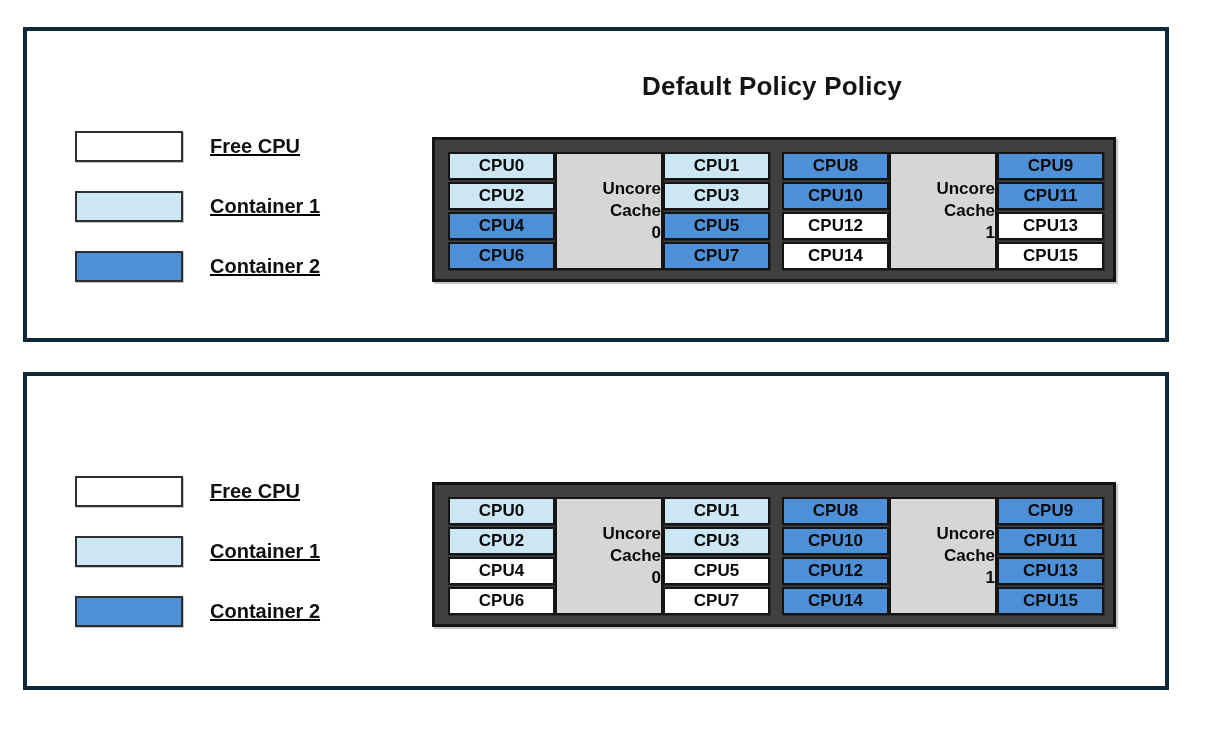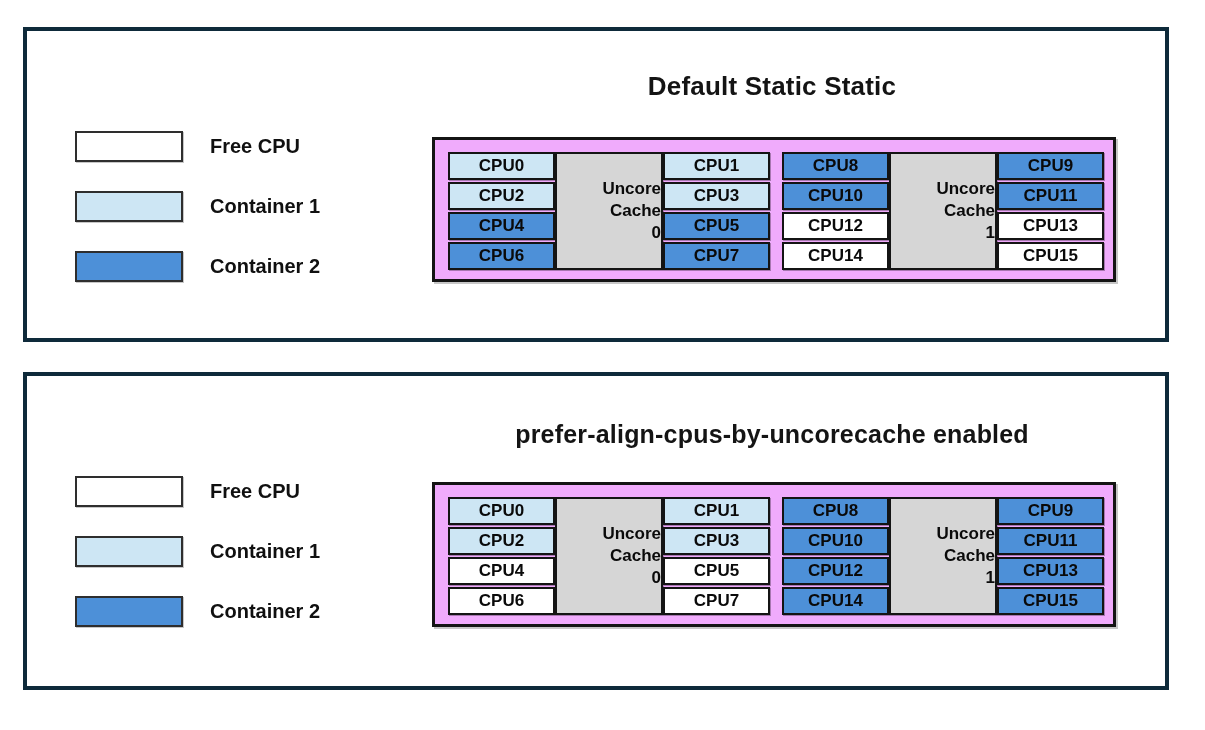--- a/index.html
+++ b/index.html
@@ -45,20 +45,21 @@
     left: 48px;
     top: 100px;
     display: flex;
     flex-direction: column;
     gap: 29px;
   }
   .legend-row {
     display: flex;
     align-items: center;
     height: 31px;
+    text-decoration: underline;
   }
   .swatch {
     width: 108px;
     height: 31px;
     box-sizing: border-box;
     border: 2px solid #2e2e2e;
     background: #ffffff;
     box-shadow: 1px 1px 0 rgba(0,0,0,0.22);
   }
   .legend-label {
@@ -70,21 +71,21 @@
   }
 
   .diagram {
     position: absolute;
     left: 405px;
     top: 106px;
     width: 684px;
     height: 145px;
     box-sizing: border-box;
     border: 3px solid #141414;
-    background: #f0abfc;
+    background: #404040;
     box-shadow: 2px 2px 0 rgba(0,0,0,0.22);
     display: flex;
     padding: 12px 0 0 13px;
     gap: 12px;
   }
   .group {
     display: flex;
     height: 118px;
   }
   .cpu-col {
@@ -125,21 +126,21 @@
   [data-state="free"]       { background: var(--free, #ffffff); }
   [data-state="container1"] { background: var(--container1, #cde6f4); }
   [data-state="container2"] { background: var(--container2, #4d90d8); }
 </style>
 </head>
 <body>
 
 <div class="stage">
 
   <div class="panel p0">
-    <div class="panel-title">Default Static Static</div>
+    <div class="panel-title">Default Policy Policy</div>
 
     <div class="legend">
       <div class="legend-row">
         <div class="swatch" data-state="free"></div>
         <div class="legend-label">Free CPU</div>
       </div>
       <div class="legend-row">
         <div class="swatch" data-state="container1"></div>
         <div class="legend-label">Container 1</div>
       </div>
@@ -187,21 +188,20 @@
           <div class="cpu" data-state="container2">CPU9</div>
           <div class="cpu" data-state="container2">CPU11</div>
           <div class="cpu" data-state="free">CPU13</div>
           <div class="cpu" data-state="free">CPU15</div>
         </div>
       </div>
     </div>
   </div>
 
   <div class="panel p1">
-    <div class="panel-title">prefer-align-cpus-by-uncorecache enabled</div>
 
     <div class="legend">
       <div class="legend-row">
         <div class="swatch" data-state="free"></div>
         <div class="legend-label">Free CPU</div>
       </div>
       <div class="legend-row">
         <div class="swatch" data-state="container1"></div>
         <div class="legend-label">Container 1</div>
       </div>

